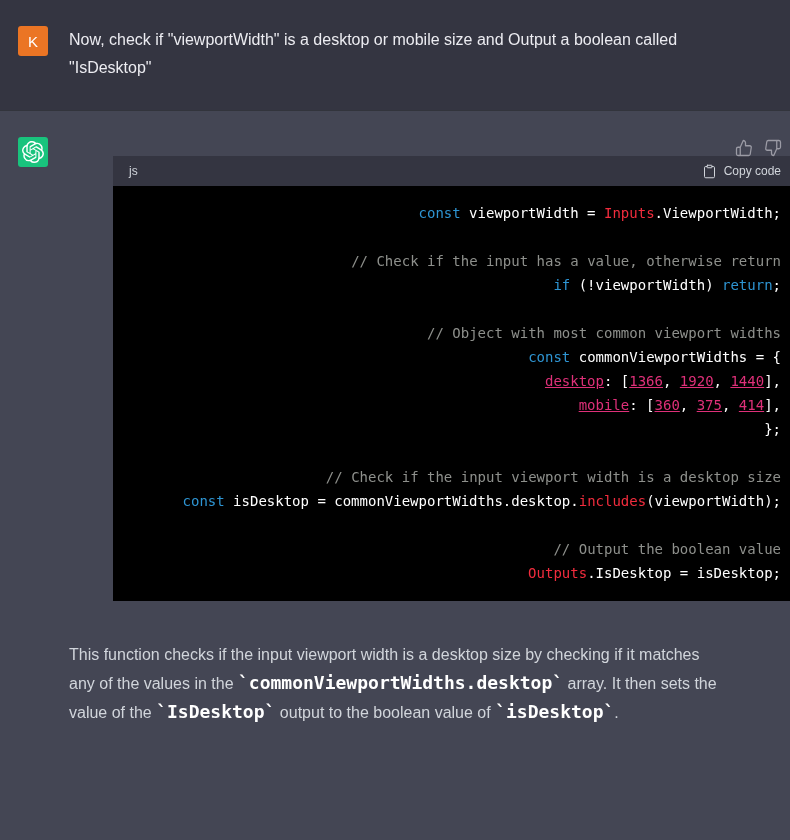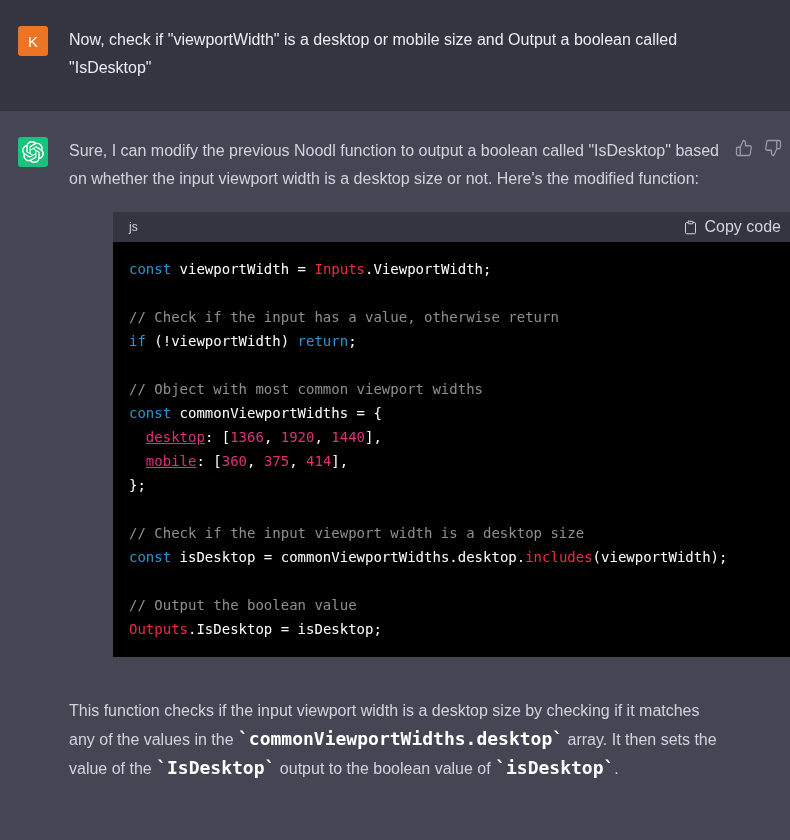--- a/index.html
+++ b/index.html
@@ -46,39 +46,40 @@
     background: var(--code_header_bg, #343541);
     display: flex; align-items: center; justify-content: space-between;
     padding: 0 16px;
     font-size: 12px;
     color: #d1d5db;
   }
   .code-lang { color: #d1d5db; }
   .copy-btn {
     display: flex; align-items: center; gap: 7px;
     background: transparent; border: none; cursor: pointer;
-    color: #d1d5db; font-size: 16px;
+    color: #d1d5db; font-size: 12px;
     font-family: "Liberation Sans", "DejaVu Sans", sans-serif;
   }
   .copy-btn svg { width: 15px; height: 15px; stroke: #d1d5db; fill: none; stroke-width: 1.6; stroke-linecap: round; stroke-linejoin: round; }
 
   .code-body {
     background: var(--code_bg, #000000);
     padding: 15px 16px 16px 16px;
     overflow: hidden;
   }
   .code-line {
     font-family: "DejaVu Sans Mono", "Liberation Mono", monospace;
     font-size: 14px; line-height: 24px; min-height: 24px;
     white-space: pre;
     color: var(--code_plain, #ffffff);
+    text-align: right;
   }
   .tok-kw  { color: var(--code_keyword, #2e95d3); }
   .tok-fn  { color: var(--code_title, #f22c3d); }
-  .tok-num { color: var(--code_number, #df3079); }
+  .tok-num { color: var(--code_number, #df3079); text-decoration: underline; }
   .tok-at  { color: var(--code_attr, #df3079); text-decoration: underline; }
   .tok-cm  { color: var(--code_comment, #8e908c); }
   .tok-p   { color: var(--code_plain, #ffffff); }
 
   .outro { margin-top: 40px; }
   .inline-code {
     font-family: "DejaVu Sans Mono", "Liberation Mono", monospace;
     font-weight: bold;
     font-size: 18px;
     color: #ffffff;
@@ -114,21 +115,20 @@
   </section>
 
   <section class="msg assistant">
     <div class="avatar bot-avatar">
       <svg viewBox="0 0 24 24" xmlns="http://www.w3.org/2000/svg">
         <path d="M22.2819 9.8211a5.9847 5.9847 0 0 0-.5157-4.9108 6.0462 6.0462 0 0 0-6.5098-2.9A6.0651 6.0651 0 0 0 4.9807 4.1818a5.9847 5.9847 0 0 0-3.9977 2.9 6.0462 6.0462 0 0 0 .7427 7.0966 5.98 5.98 0 0 0 .511 4.9107 6.051 6.051 0 0 0 6.5146 2.9001A5.9847 5.9847 0 0 0 13.2599 24a6.0557 6.0557 0 0 0 5.7718-4.2058 5.9894 5.9894 0 0 0 3.9977-2.9001 6.0557 6.0557 0 0 0-.7475-7.073zm-9.022 12.6081a4.4755 4.4755 0 0 1-2.8764-1.0408l.1419-.0804 4.7783-2.7582a.7948.7948 0 0 0 .3927-.6813v-6.7369l2.02 1.1686a.071.071 0 0 1 .038.052v5.5826a4.504 4.504 0 0 1-4.4945 4.4944zm-9.6607-4.1254a4.4708 4.4708 0 0 1-.5346-3.0137l.142.0852 4.783 2.7582a.7712.7712 0 0 0 .7806 0l5.8428-3.3685v2.3324a.0804.0804 0 0 1-.0332.0615L9.74 19.9502a4.4992 4.4992 0 0 1-6.1408-1.6464zM2.3408 7.8956a4.485 4.485 0 0 1 2.3655-1.9728V11.6a.7664.7664 0 0 0 .3879.6765l5.8144 3.3543-2.0201 1.1685a.0757.0757 0 0 1-.071 0l-4.8303-2.7865A4.504 4.504 0 0 1 2.3408 7.8956zm16.5963 3.8558L13.1038 8.364 15.1192 7.2a.0757.0757 0 0 1 .071 0l4.8303 2.7913a4.4944 4.4944 0 0 1-.6765 8.1042v-5.6772a.79.79 0 0 0-.407-.667zm2.0107-3.0231l-.142-.0852-4.7735-2.7818a.7759.7759 0 0 0-.7854 0L9.409 9.2297V6.8974a.0662.0662 0 0 1 .0284-.0615l4.8303-2.7866a4.4992 4.4992 0 0 1 6.6802 4.66zM8.3065 12.863l-2.02-1.1638a.0804.0804 0 0 1-.038-.0567V6.0742a4.4992 4.4992 0 0 1 7.3757-3.4537l-.142.0805L8.704 5.459a.7948.7948 0 0 0-.3927.6813zm1.0976-2.3654l2.602-1.4998 2.6069 1.4998v2.9994l-2.5974 1.4997-2.6067-1.4997z"></path>
       </svg>
     </div>
 
     <div class="msg-content">
-      <p class="msg-text">Sure, I can modify the previous Noodl function to output a boolean called "IsDesktop" based on whether the input viewport width is a desktop size or not. Here's the modified function:</p>
 
       <div class="codeblock">
         <div class="code-header">
           <span class="code-lang">js</span>
           <button class="copy-btn">
             <svg viewBox="0 0 24 24" xmlns="http://www.w3.org/2000/svg">
               <path d="M16 4h2a2 2 0 0 1 2 2v14a2 2 0 0 1-2 2H6a2 2 0 0 1-2-2V6a2 2 0 0 1 2-2h2"></path>
               <rect x="8" y="2" width="8" height="4" rx="1" ry="1"></rect>
             </svg>
             <span>Copy code</span>

